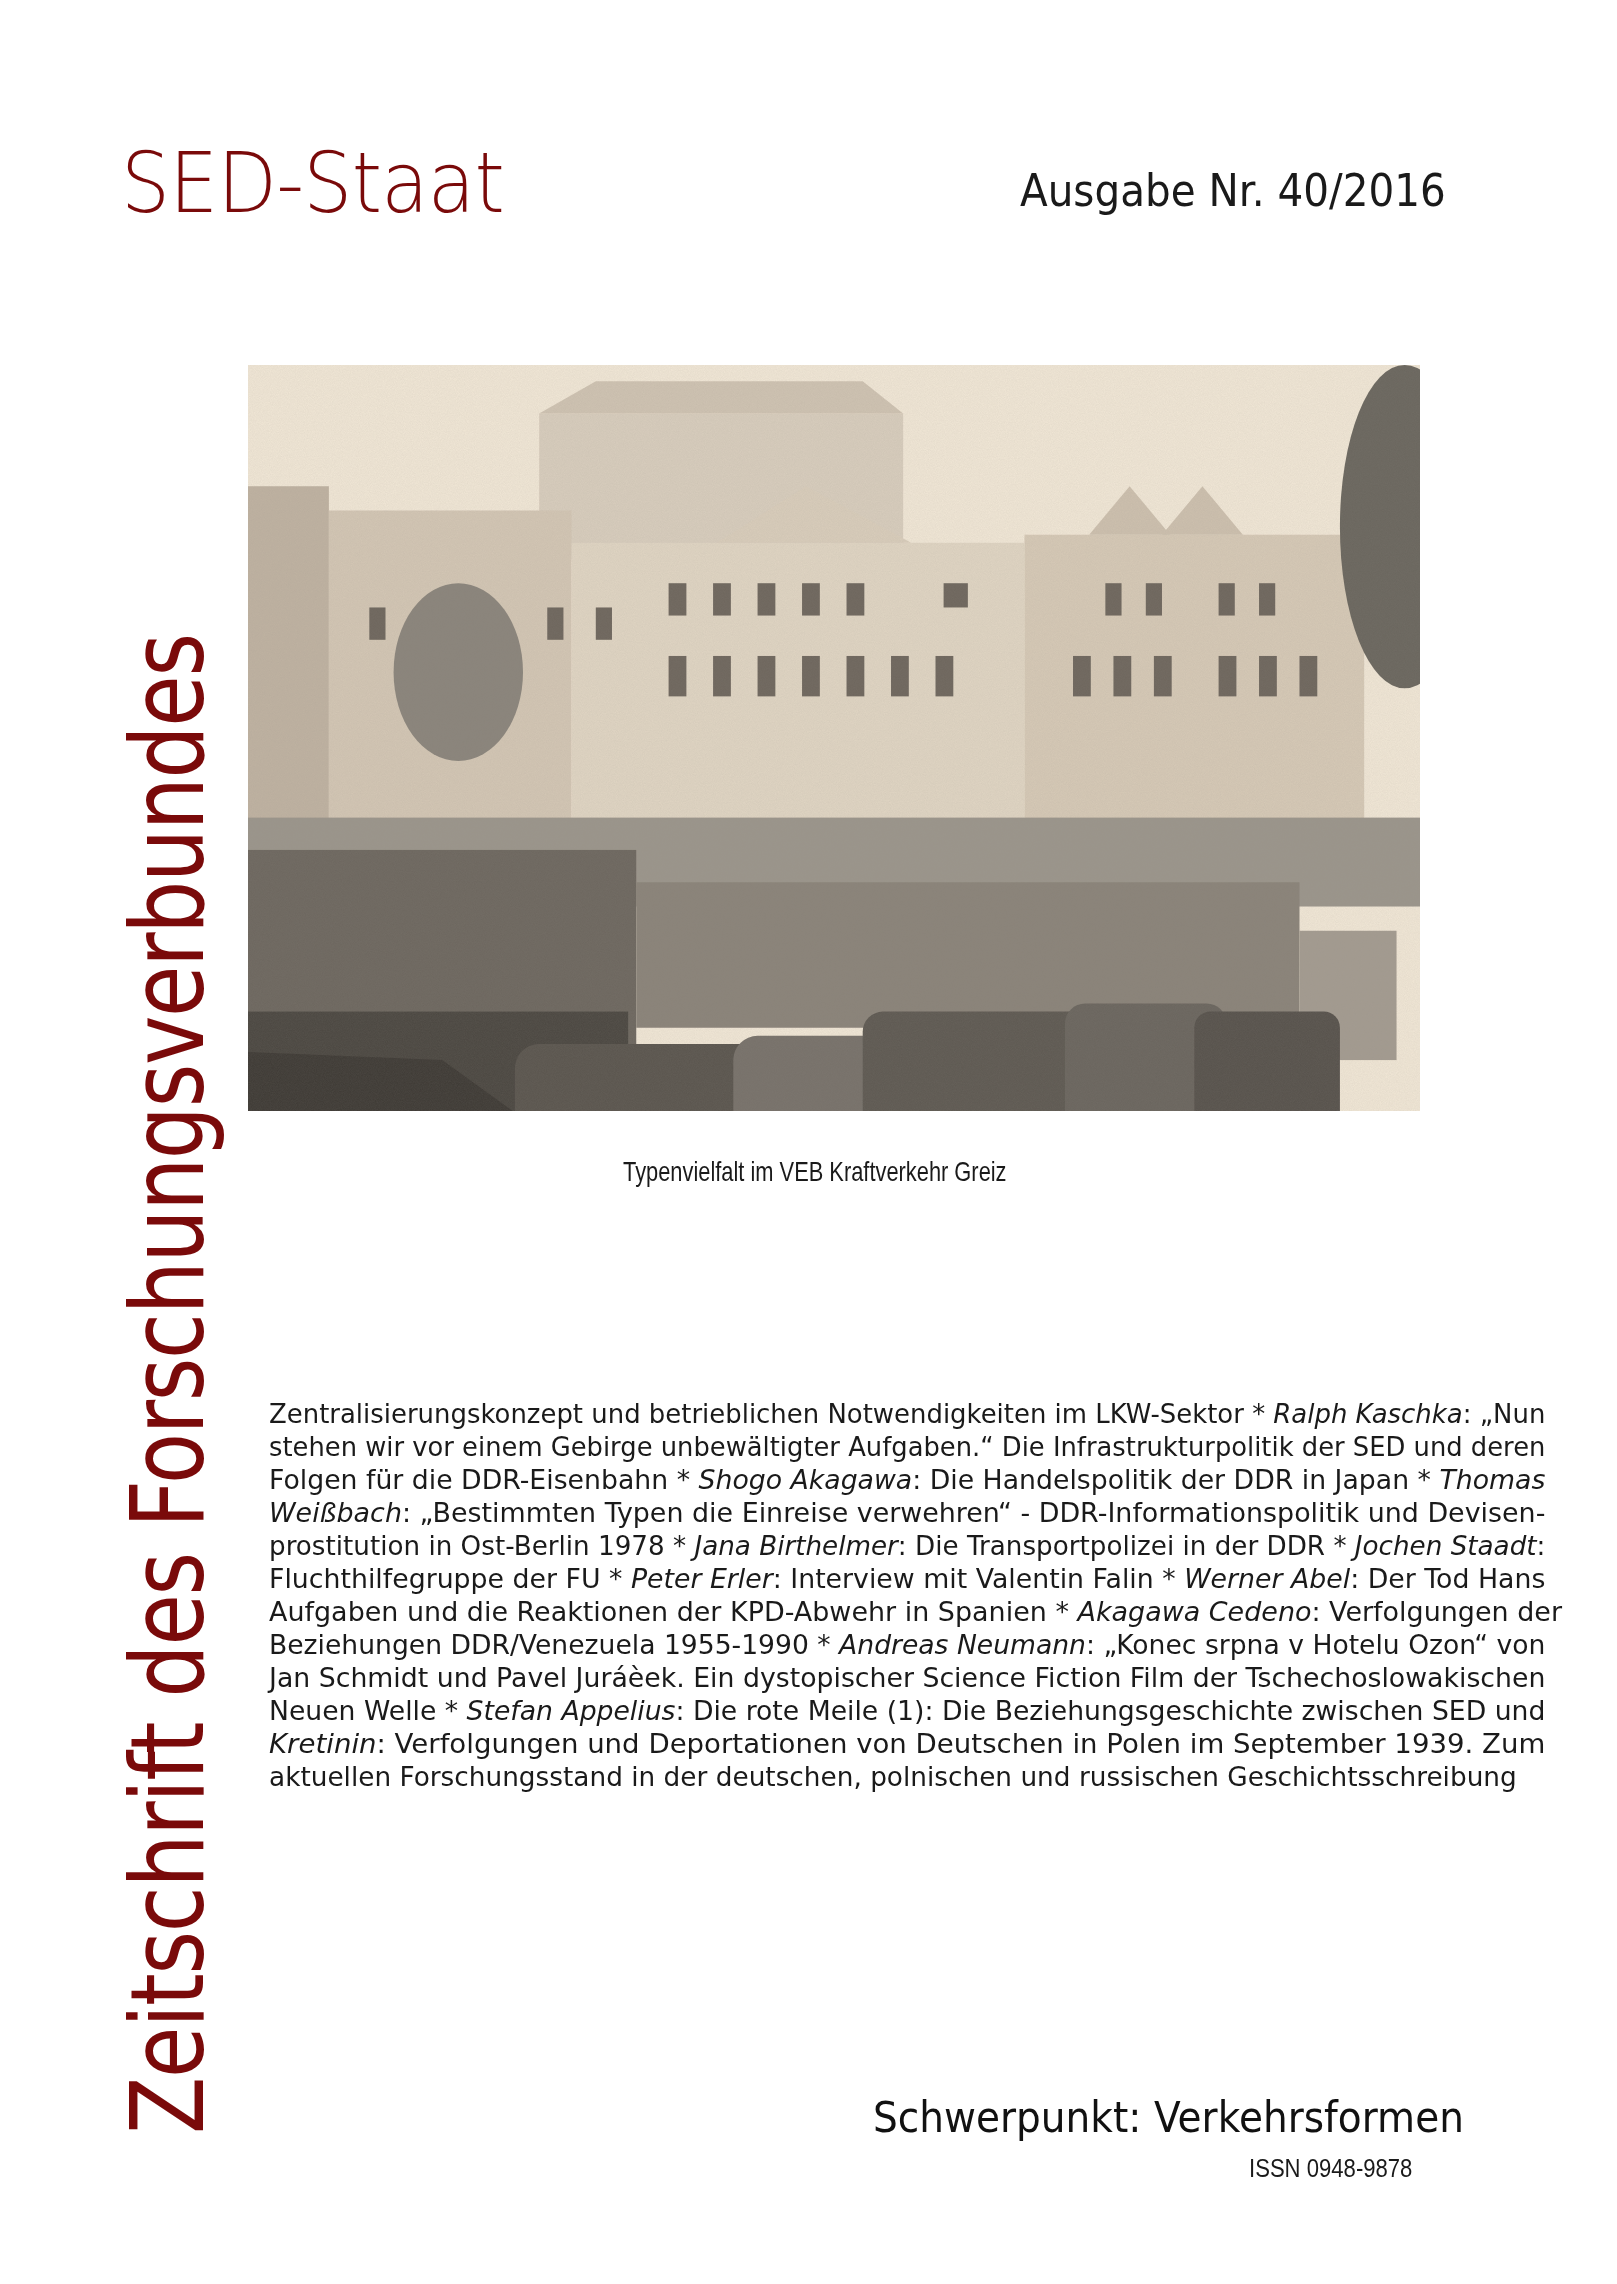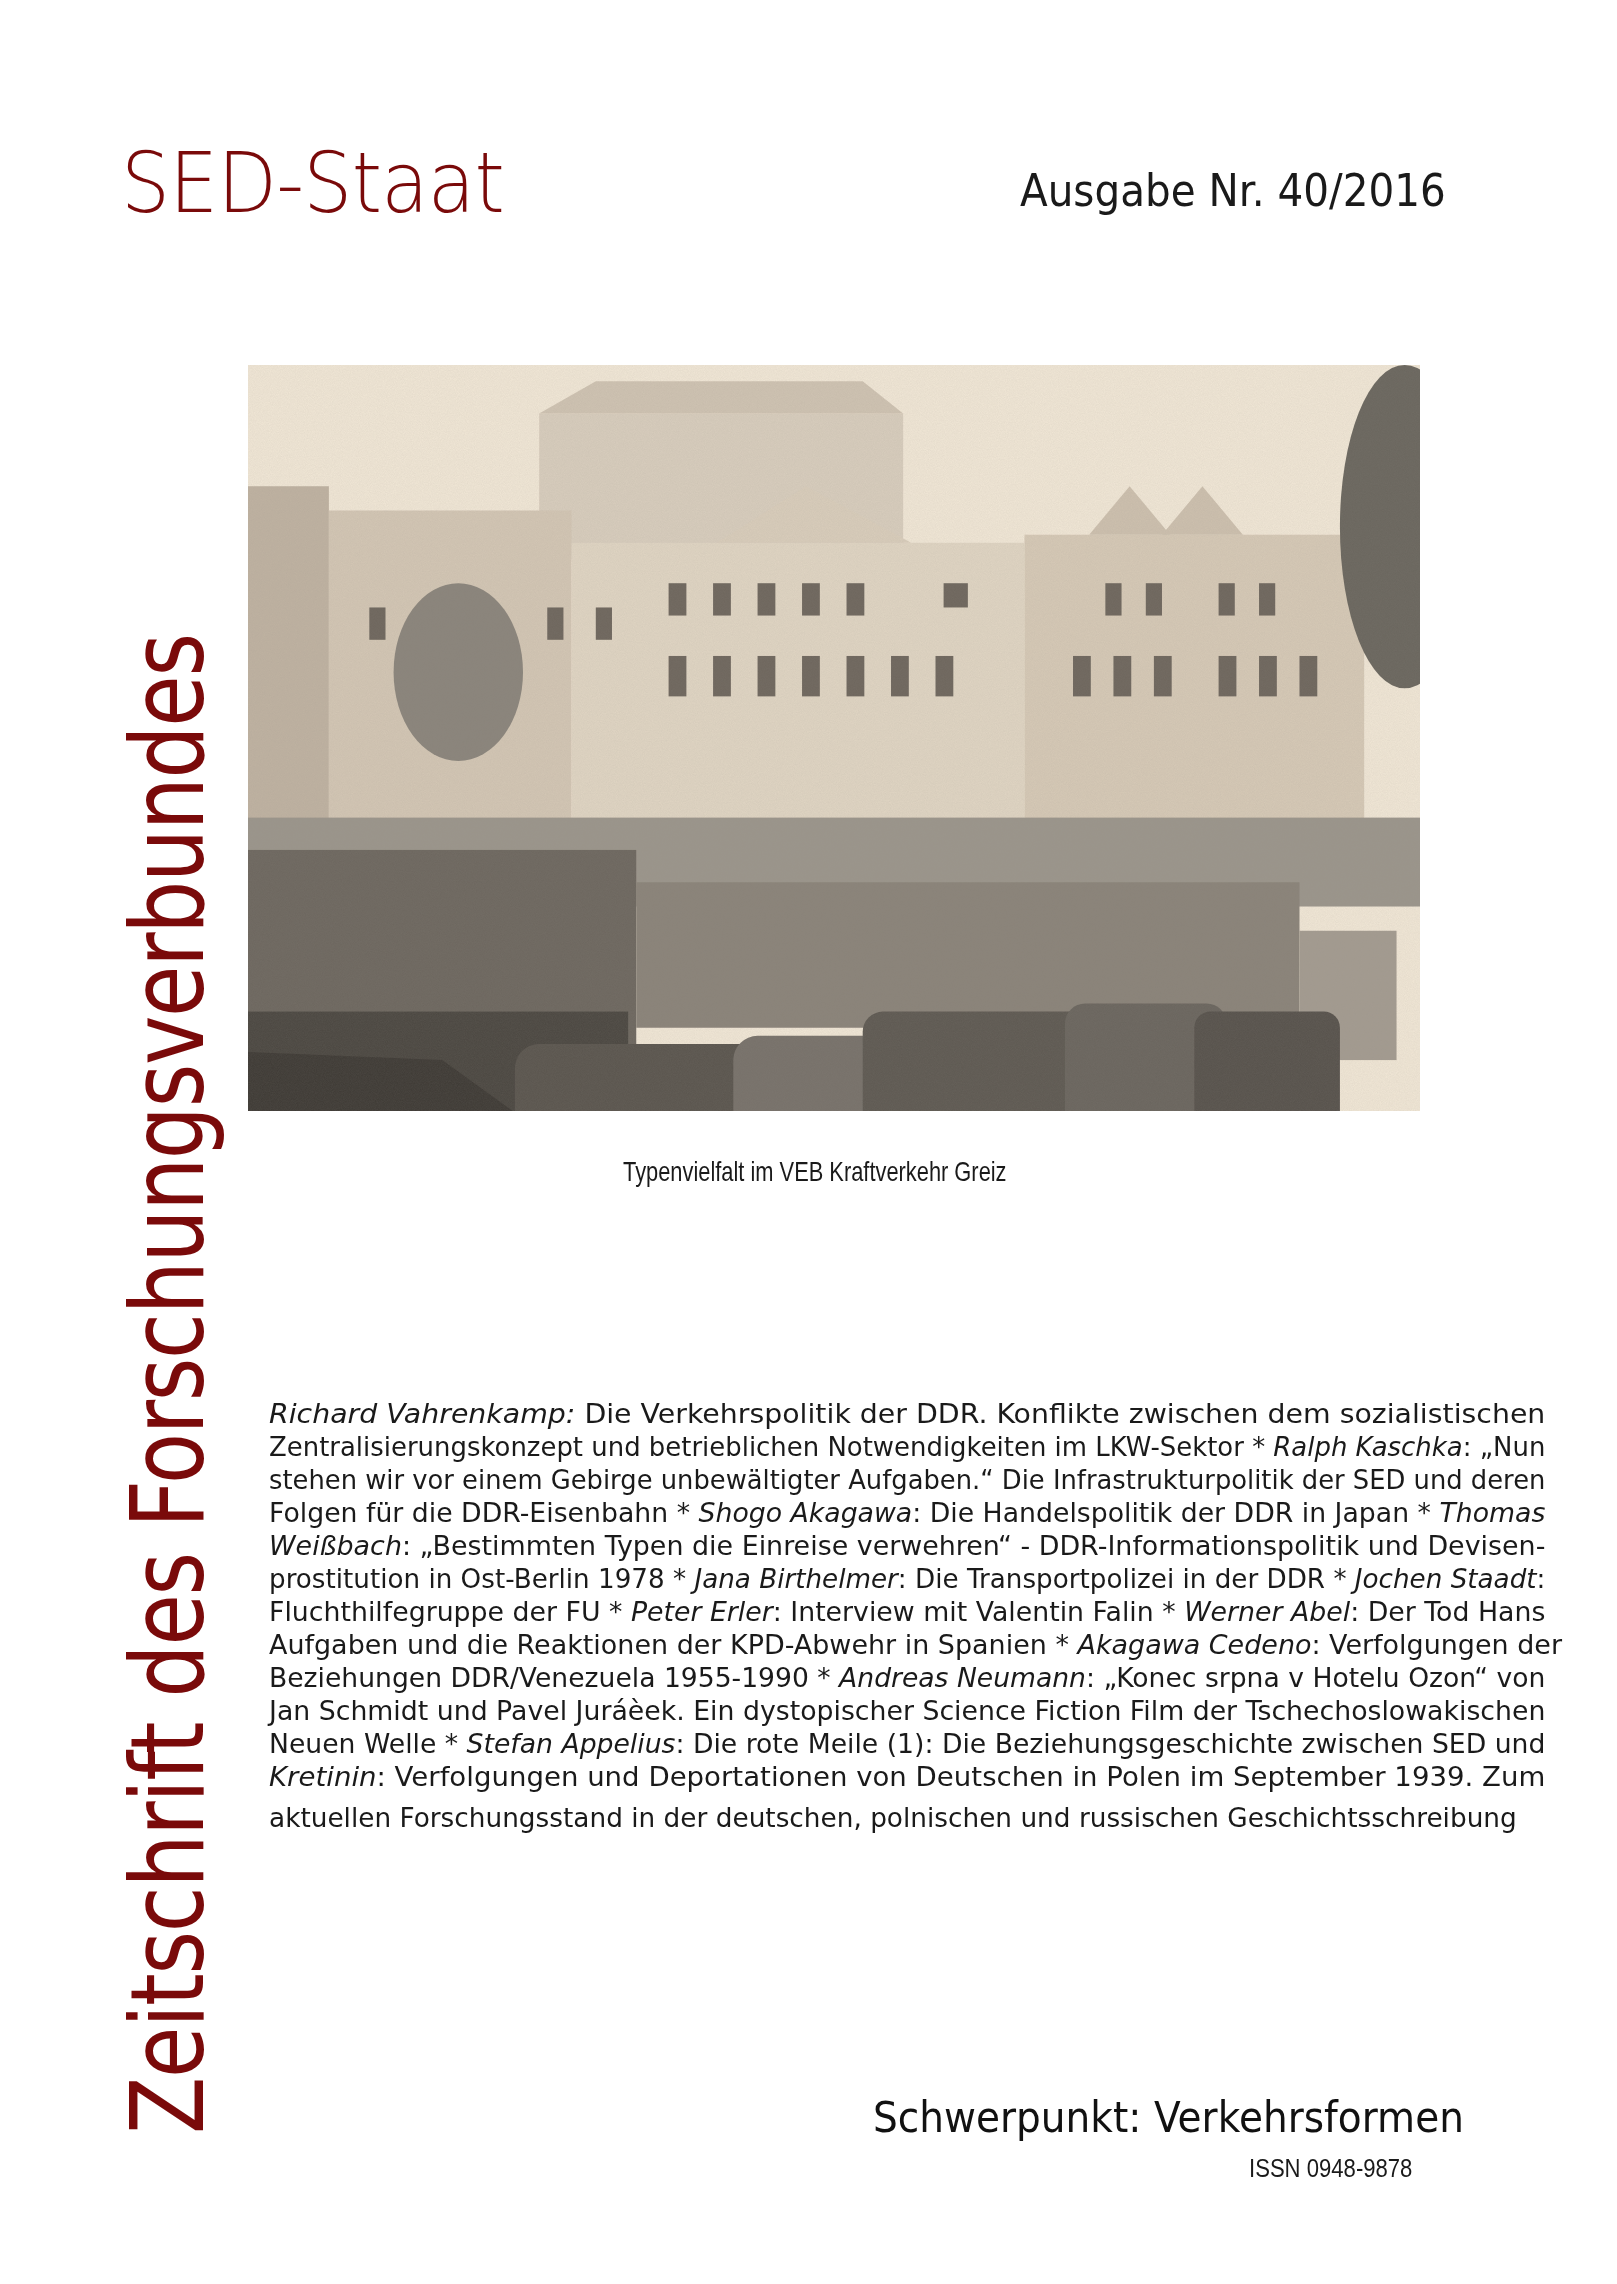--- a/index.html
+++ b/index.html
@@ -44,21 +44,21 @@
     font-size: 28px; line-height: 1; color: #1a1a1a;
     transform: scaleX(0.78); transform-origin: left top; white-space: nowrap;
   }
 
   .abstract {
     position: absolute; left: 269px; top: 1397px; width: 1261px;
     font-family: "DejaVu Sans", sans-serif; font-size: 27px; line-height: 33px;
     color: #1a1a1a; text-align: justify;
   }
   .abstract .line { display: block; white-space: nowrap; text-align-last: justify; text-align: justify; }
-  .abstract .line.last { text-align-last: left; margin-top: 8px; }
+  .abstract .line.last { text-align-last: left; }
   .abstract .line span.inner { display: inline-block; transform-origin: left center; }
   .abstract em { font-style: italic; }
 
   .focus {
     position: absolute; left: 873px; top: 2097px;
     font-family: "DejaVu Sans", sans-serif; font-size: 42px; line-height: 1;
     color: #111; transform: scaleX(0.93); transform-origin: left top; white-space: nowrap;
   }
   .issn {
     position: absolute; left: 1249px; top: 2155px;
@@ -146,21 +146,20 @@
     <rect x="1170" y="800" width="180" height="150" rx="20" fill="#57524c"></rect>
 
     <rect x="600" y="1030" width="849" height="0" fill="#e3d9cb"></rect>
     <rect width="1449" height="923" filter="url(#grain)" opacity="0.6"></rect>
   </svg>
 </div>
 
 <div class="caption">Typenvielfalt im VEB Kraftverkehr Greiz</div>
 
 <div class="abstract" id="abstract">
-    <div class="line"><span class="inner" style="transform: scaleX(1.05089);"><em>Richard Vahrenkamp:</em><span> Die Verkehrspolitik der DDR. Konflikte zwischen dem sozialistischen</span></span></div>
     <div class="line"><span class="inner" style="transform: scaleX(0.96036);"><span>Zentralisierungskonzept und betrieblichen Notwendigkeiten im LKW-Sektor * </span><em>Ralph Kaschka</em><span>: „Nun</span></span></div>
     <div class="line"><span class="inner" style="transform: scaleX(0.955434);"><span>stehen wir vor einem Gebirge unbewältigter Aufgaben.“ Die Infrastrukturpolitik der SED und deren</span></span></div>
     <div class="line"><span class="inner" style="transform: scaleX(0.989396);"><span>Folgen für die DDR-Eisenbahn * </span><em>Shogo Akagawa</em><span>: Die Handelspolitik der DDR in Japan * </span><em>Thomas</em></span></div>
     <div class="line"><span class="inner" style="transform: scaleX(0.996079);"><em>Weißbach</em><span>: „Bestimmten Typen die Einreise verwehren“ -  DDR-Informationspolitik und Devisen-</span></span></div>
     <div class="line"><span class="inner" style="transform: scaleX(0.97014);"><span>prostitution in Ost-Berlin 1978 * </span><em>Jana Birthelmer</em><span>: Die Transportpolizei in der DDR * </span><em>Jochen Staadt</em><span>:</span></span></div>
     <div class="line"><span class="inner" style="transform: scaleX(0.991066);"><span>Fluchthilfegruppe der FU * </span><em>Peter Erler</em><span>: Interview mit Valentin Falin * </span><em>Werner Abel</em><span>: Der Tod Hans</span></span></div>
     <div class="line"><span class="inner" style="transform: scaleX(0.99829);"><span>Aufgaben und die Reaktionen der KPD-Abwehr in Spanien * </span><em>Akagawa Cedeno</em><span>:  Verfolgungen der</span></span></div>
     <div class="line"><span class="inner" style="transform: scaleX(0.985091);"><span>Beziehungen DDR/Venezuela 1955-1990 * </span><em>Andreas Neumann</em><span>: „Konec srpna v Hotelu Ozon“ von</span></span></div>
     <div class="line"><span class="inner" style="transform: scaleX(0.990211);"><span>Jan Schmidt und Pavel Juráèek. Ein dystopischer Science Fiction Film der Tschechoslowakischen</span></span></div>
     <div class="line"><span class="inner" style="transform: scaleX(0.986864);"><span>Neuen Welle * </span><em>Stefan Appelius</em><span>: Die rote Meile (1): Die Beziehungsgeschichte zwischen SED und</span></span></div>

